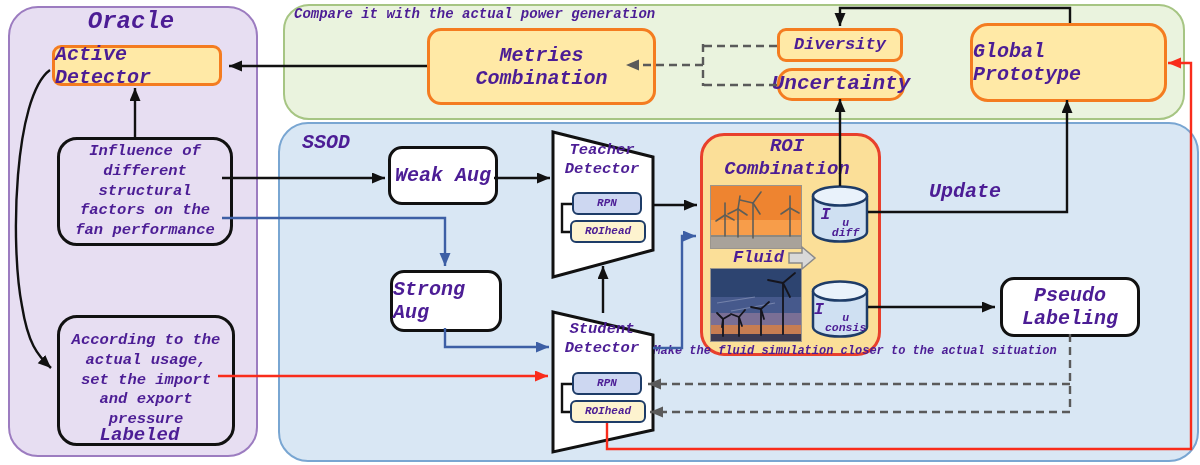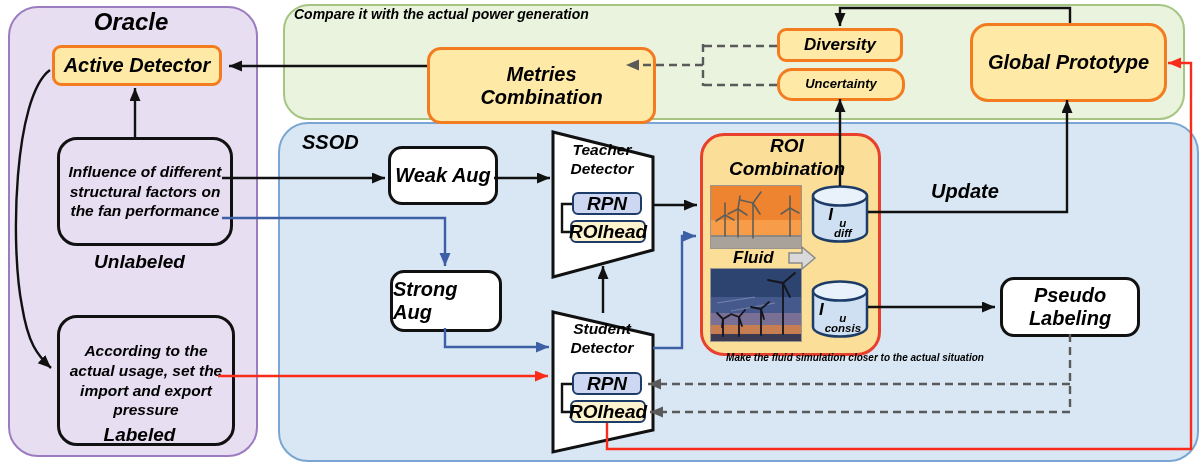--- a/index.html
+++ b/index.html
@@ -1,60 +1,59 @@
 <!DOCTYPE html>
 <html><head>
 <meta charset="utf-8">
 <style>
   html,body{margin:0;padding:0;background:#fff;}
   #canvas{position:relative;width:1200px;height:465px;background:#fff;overflow:hidden;
           font-family:"Liberation Serif",serif;}
   .abs{position:absolute;}
-  .t{font-family:Liberation Sans, sans-serif;font-style:italic;font-weight:bold;color:#000000;}
+  .t{font-family:Liberation Mono, monospace;font-style:italic;font-weight:bold;color:#4c1d95;}
   .ctr{text-align:center;}
   .panel{position:absolute;border-radius:30px;}
   #oracle-panel{left:8px;top:6px;width:246px;height:447px;background:#e7def2;border:2.5px solid #9c7cc0;}
   #metrics-panel{left:283px;top:4px;width:898px;height:112px;background:#eaf3de;border:2px solid #a6c583;border-radius:26px;}
   #ssod-panel{left:278px;top:122px;width:917px;height:336px;background:#d9e7f4;border:2px solid #79a6d2;}
   .ybox{position:absolute;background:#ffe9a6;border:3px solid #f47c20;border-radius:9px;
         display:flex;align-items:center;justify-content:center;line-height:1.15;}
   .wbox{position:absolute;background:#fff;border:3px solid #111;border-radius:14px;
         display:flex;align-items:center;justify-content:center;line-height:1.15;}
   .obox{position:absolute;background:transparent;border:3.5px solid #111;border-radius:20px;
         display:flex;align-items:center;justify-content:center;line-height:1.28;}
   .mini{position:absolute;border:2.5px solid #1e3c68;border-radius:6px;z-index:6;
-        display:flex;align-items:center;justify-content:center;font-size:19px;line-height:1;}
+        display:flex;align-items:center;justify-content:center;font-size:11px;line-height:1;}
   .lbl{position:absolute;z-index:7;}
   svg.layer{position:absolute;left:0;top:0;z-index:5;pointer-events:none;}
   .z2{z-index:2;} .z3{z-index:3;}
   .cylbl{font-size:17px;}
   .ss{display:inline-flex;flex-direction:column;font-size:11.5px;line-height:10px;
       vertical-align:-7px;margin-left:1px;font-weight:bold;font-style:italic;}
   .photo{position:absolute;z-index:3;border:1px solid #9a958d;}
 </style>
 </head>
 <body>
 
 <div id="canvas">
 
   <div id="oracle-panel" class="panel z2"></div>
   <div id="metrics-panel" class="panel z2"></div>
   <div id="ssod-panel" class="panel z2"></div>
 
   <div class="abs t ctr z3" style="left:8px;top:8px;width:246px;font-size:24px;">Oracle</div>
   <div class="ybox t z3" style="left:52px;top:45px;width:164px;height:35px;font-size:20px;">Active Detector</div>
   <div class="obox t ctr z3" style="left:57px;top:137px;width:158px;height:103px;font-size:15.5px;padding:0 6px;">Influence of different structural factors on the fan performance</div>
-  <div class="abs t ctr z3" style="left:57px;top:251px;width:165px;font-size:19px;">Unlabeled</div>
   <div class="obox t ctr z3" style="left:57px;top:315px;width:156px;height:101px;font-size:15.5px;padding:12px 8px;">According to the actual usage, set the import and export pressure</div>
   <div class="abs t ctr z3" style="left:57px;top:424px;width:165px;font-size:19px;">Labeled</div>
 
   <div class="abs t z3" style="left:294px;top:6px;font-size:14px;">Compare it with the actual power generation</div>
-  <div class="ybox t ctr z3" style="left:427px;top:28px;width:187px;height:71px;font-size:20px;border-radius:14px;padding:0 18px;margin-top:19px;">Metries Combination</div>
+  <div class="ybox t ctr z3" style="left:427px;top:28px;width:187px;height:71px;font-size:20px;border-radius:14px;padding:0 18px;">Metries Combination</div>
   <div class="ybox t z3" style="left:777px;top:28px;width:120px;height:28px;font-size:17px;">Diversity</div>
-  <div class="ybox t z3" style="left:777px;top:68px;width:122px;height:27px;font-size:13px;border-radius:15px;">Uncertainty</div>
+  <div class="ybox t z3" style="left:777px;top:68px;width:122px;height:27px;font-size:21px;border-radius:15px;">Uncertainty</div>
   <div class="ybox t z3" style="left:970px;top:23px;width:191px;height:73px;font-size:20px;border-radius:18px;">Global Prototype</div>
 
   <div class="abs t z3" style="left:302px;top:131px;font-size:20px;">SSOD</div>
   <div class="wbox t z3" style="left:388px;top:146px;width:104px;height:53px;font-size:20px;">Weak Aug</div>
   <div class="wbox t z3" style="left:390px;top:270px;width:106px;height:56px;font-size:20px;">Strong Aug</div>
 
   <div class="abs z2" style="left:700px;top:133px;width:175px;height:217px;background:#fbdf98;border:3.5px solid #e8402c;border-radius:24px;"></div>
   <div class="abs t ctr z3" style="left:722px;top:135px;width:130px;font-size:19px;line-height:1.2;">ROI Combination</div>
 
   <div class="photo" style="left:710px;top:185px;width:90px;height:62px;">
@@ -122,21 +121,21 @@
         <span>u</span>
         <span>diff</span>
       </span></div>
   <div class="lbl t cylbl ctr" style="left:808px;top:300px;width:64px;"><span>I</span><span class="ss">
         <span>u</span>
         <span>consis</span>
       </span></div>
 
   <div class="abs t ctr z3" style="left:910px;top:180px;width:110px;font-size:20px;">Update</div>
   <div class="wbox t ctr z3" style="left:1000px;top:277px;width:134px;height:54px;font-size:20px;">Pseudo Labeling</div>
-  <div class="abs t ctr z3" style="left:640px;top:352px;width:430px;font-size:10px;">Make the fluid simulation closer to the actual situation</div>
+  <div class="abs t ctr z3" style="left:640px;top:344px;width:430px;font-size:12px;">Make the fluid simulation closer to the actual situation</div>
 
   <div class="lbl t ctr" style="left:556px;top:141px;width:92px;font-size:15.5px;line-height:1.2;">Teacher Detector</div>
   <div class="mini t" style="left:572px;top:192px;width:66px;height:19px;background:#cdd7f1;">RPN</div>
   <div class="mini t" style="left:570px;top:220px;width:72px;height:19px;background:#fdf3cf;">ROIhead</div>
 
   <div class="lbl t ctr" style="left:556px;top:320px;width:92px;font-size:15.5px;line-height:1.2;">Student Detector</div>
   <div class="mini t" style="left:572px;top:372px;width:66px;height:19px;background:#cdd7f1;">RPN</div>
   <div class="mini t" style="left:570px;top:400px;width:72px;height:19px;background:#fdf3cf;">ROIhead</div>
 
   <svg class="layer" width="1200" height="465" viewBox="0 0 1200 465">

